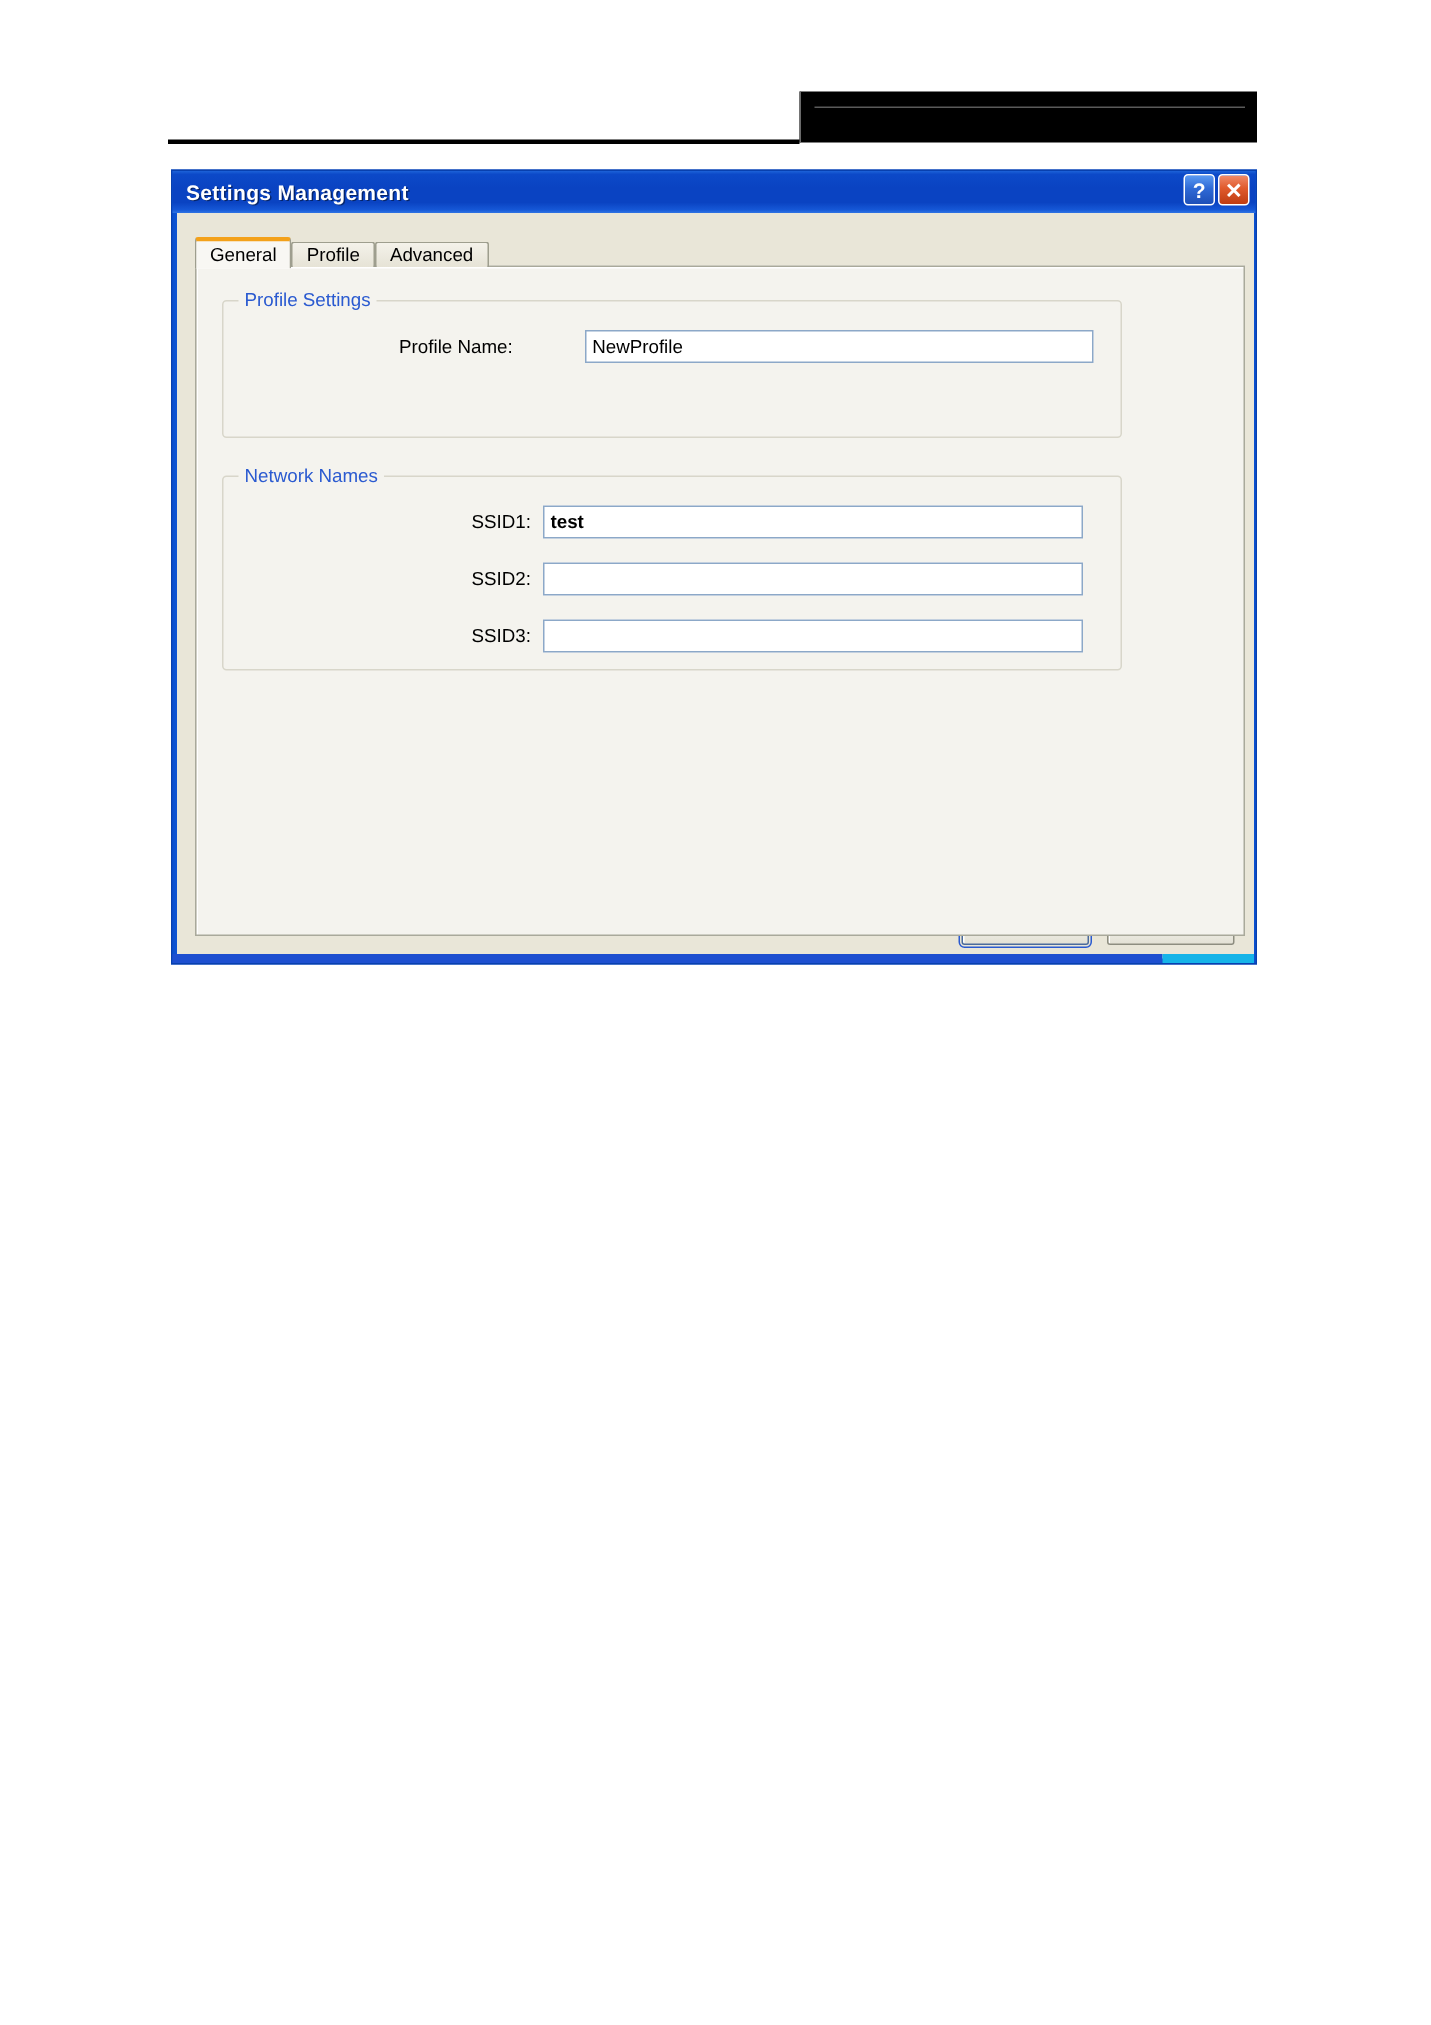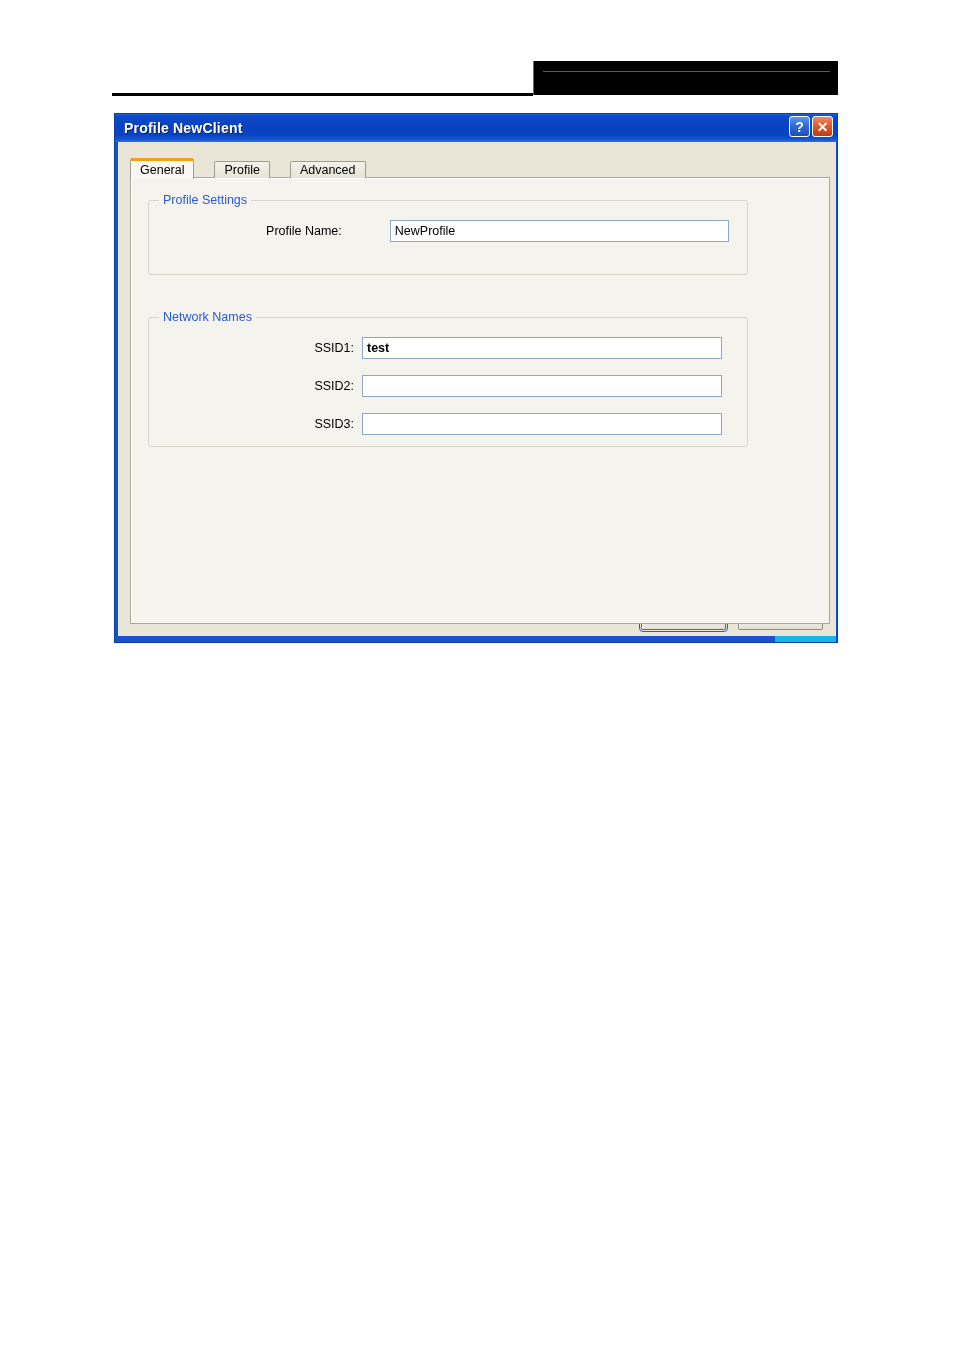--- a/index.html
+++ b/index.html
@@ -156,21 +156,21 @@
     box-sizing: border-box;
     font-size: 12.5px;
     color: #000000;
     display: flex;
     align-items: center;
     font-family: "Liberation Sans", sans-serif;
     cursor: pointer;
     border: 1px solid #9e9e8e;
     border-bottom: none;
     border-radius: 2px 2px 0 0;
-    margin-right: 20px;
+    margin-right: 0;
   }
   .tab.inactive {
     background: linear-gradient(to bottom, #f4f2ea 0%, #e6e3d6 100%);
     height: 17px;
     margin-bottom: 0px;
   }
   .tab.active {
     background: #f8f7f3;
     border-top: 3px solid #f3a11a;
     height: 21px;
@@ -212,21 +212,21 @@
     padding: 0 4px;
     font-size: 12.5px;
     color: #2a5ad0;
     font-family: "Liberation Sans", sans-serif;
     white-space: nowrap;
   }
   #gb-profile-settings {
     left: 17px;
     top: 22px;
     width: 600px;
-    height: 75px;
+    height: 92px;
     padding-left: 11px;
   }
   #gb-network-names {
     left: 17px;
     top: 139px;
     width: 600px;
     height: 130px;
   }
 
   
@@ -317,21 +317,21 @@
     <div class="header-blackbox-tick"></div>
     <div class="header-blackbox-line"></div>
   </div>
   <div class="header-rule"></div>
 </div>
 
 <div id="dialog">
   <div class="win-frame">
 
     <div class="titlebar">
-      <span class="titlebar-text">Profile NewClient</span>
+      <span class="titlebar-text">Settings Management</span>
       <div class="titlebar-buttons">
         <div class="tb-btn tb-help">?</div>
         <div class="tb-btn tb-close">✕</div>
       </div>
     </div>
 
     <div class="client">
 
       <div class="tabstrip">
         <div class="tab active">General</div>

